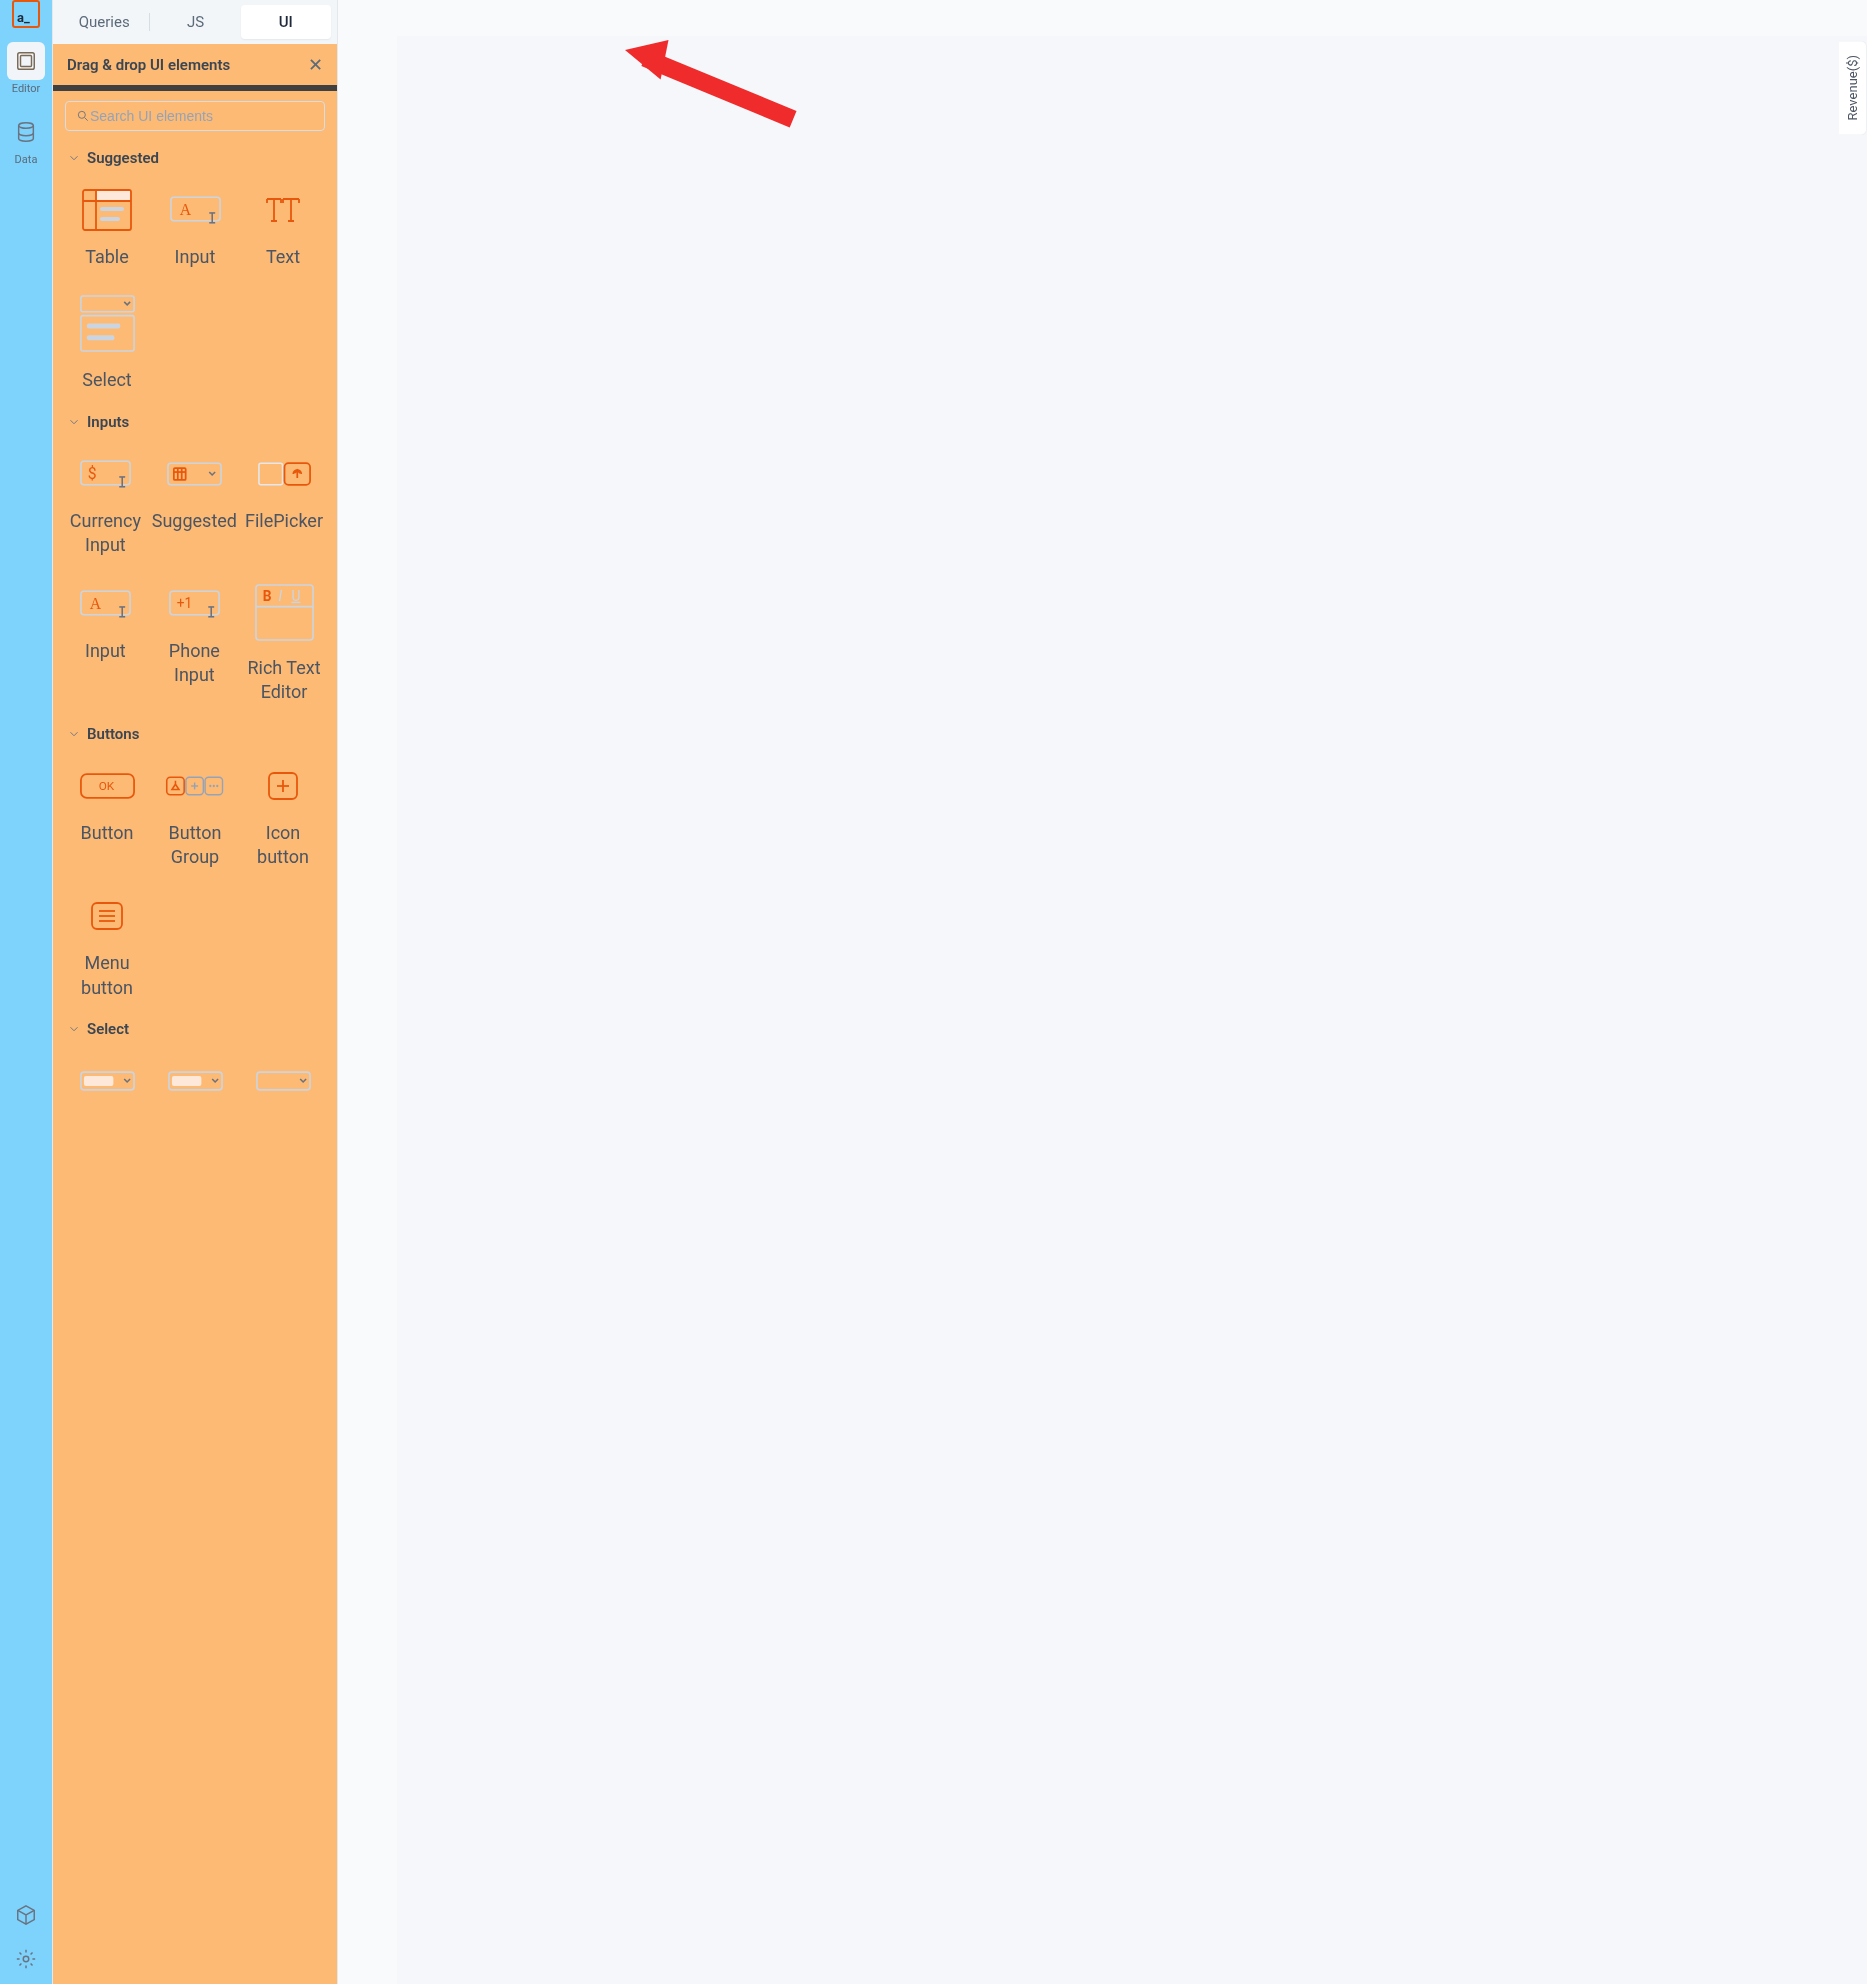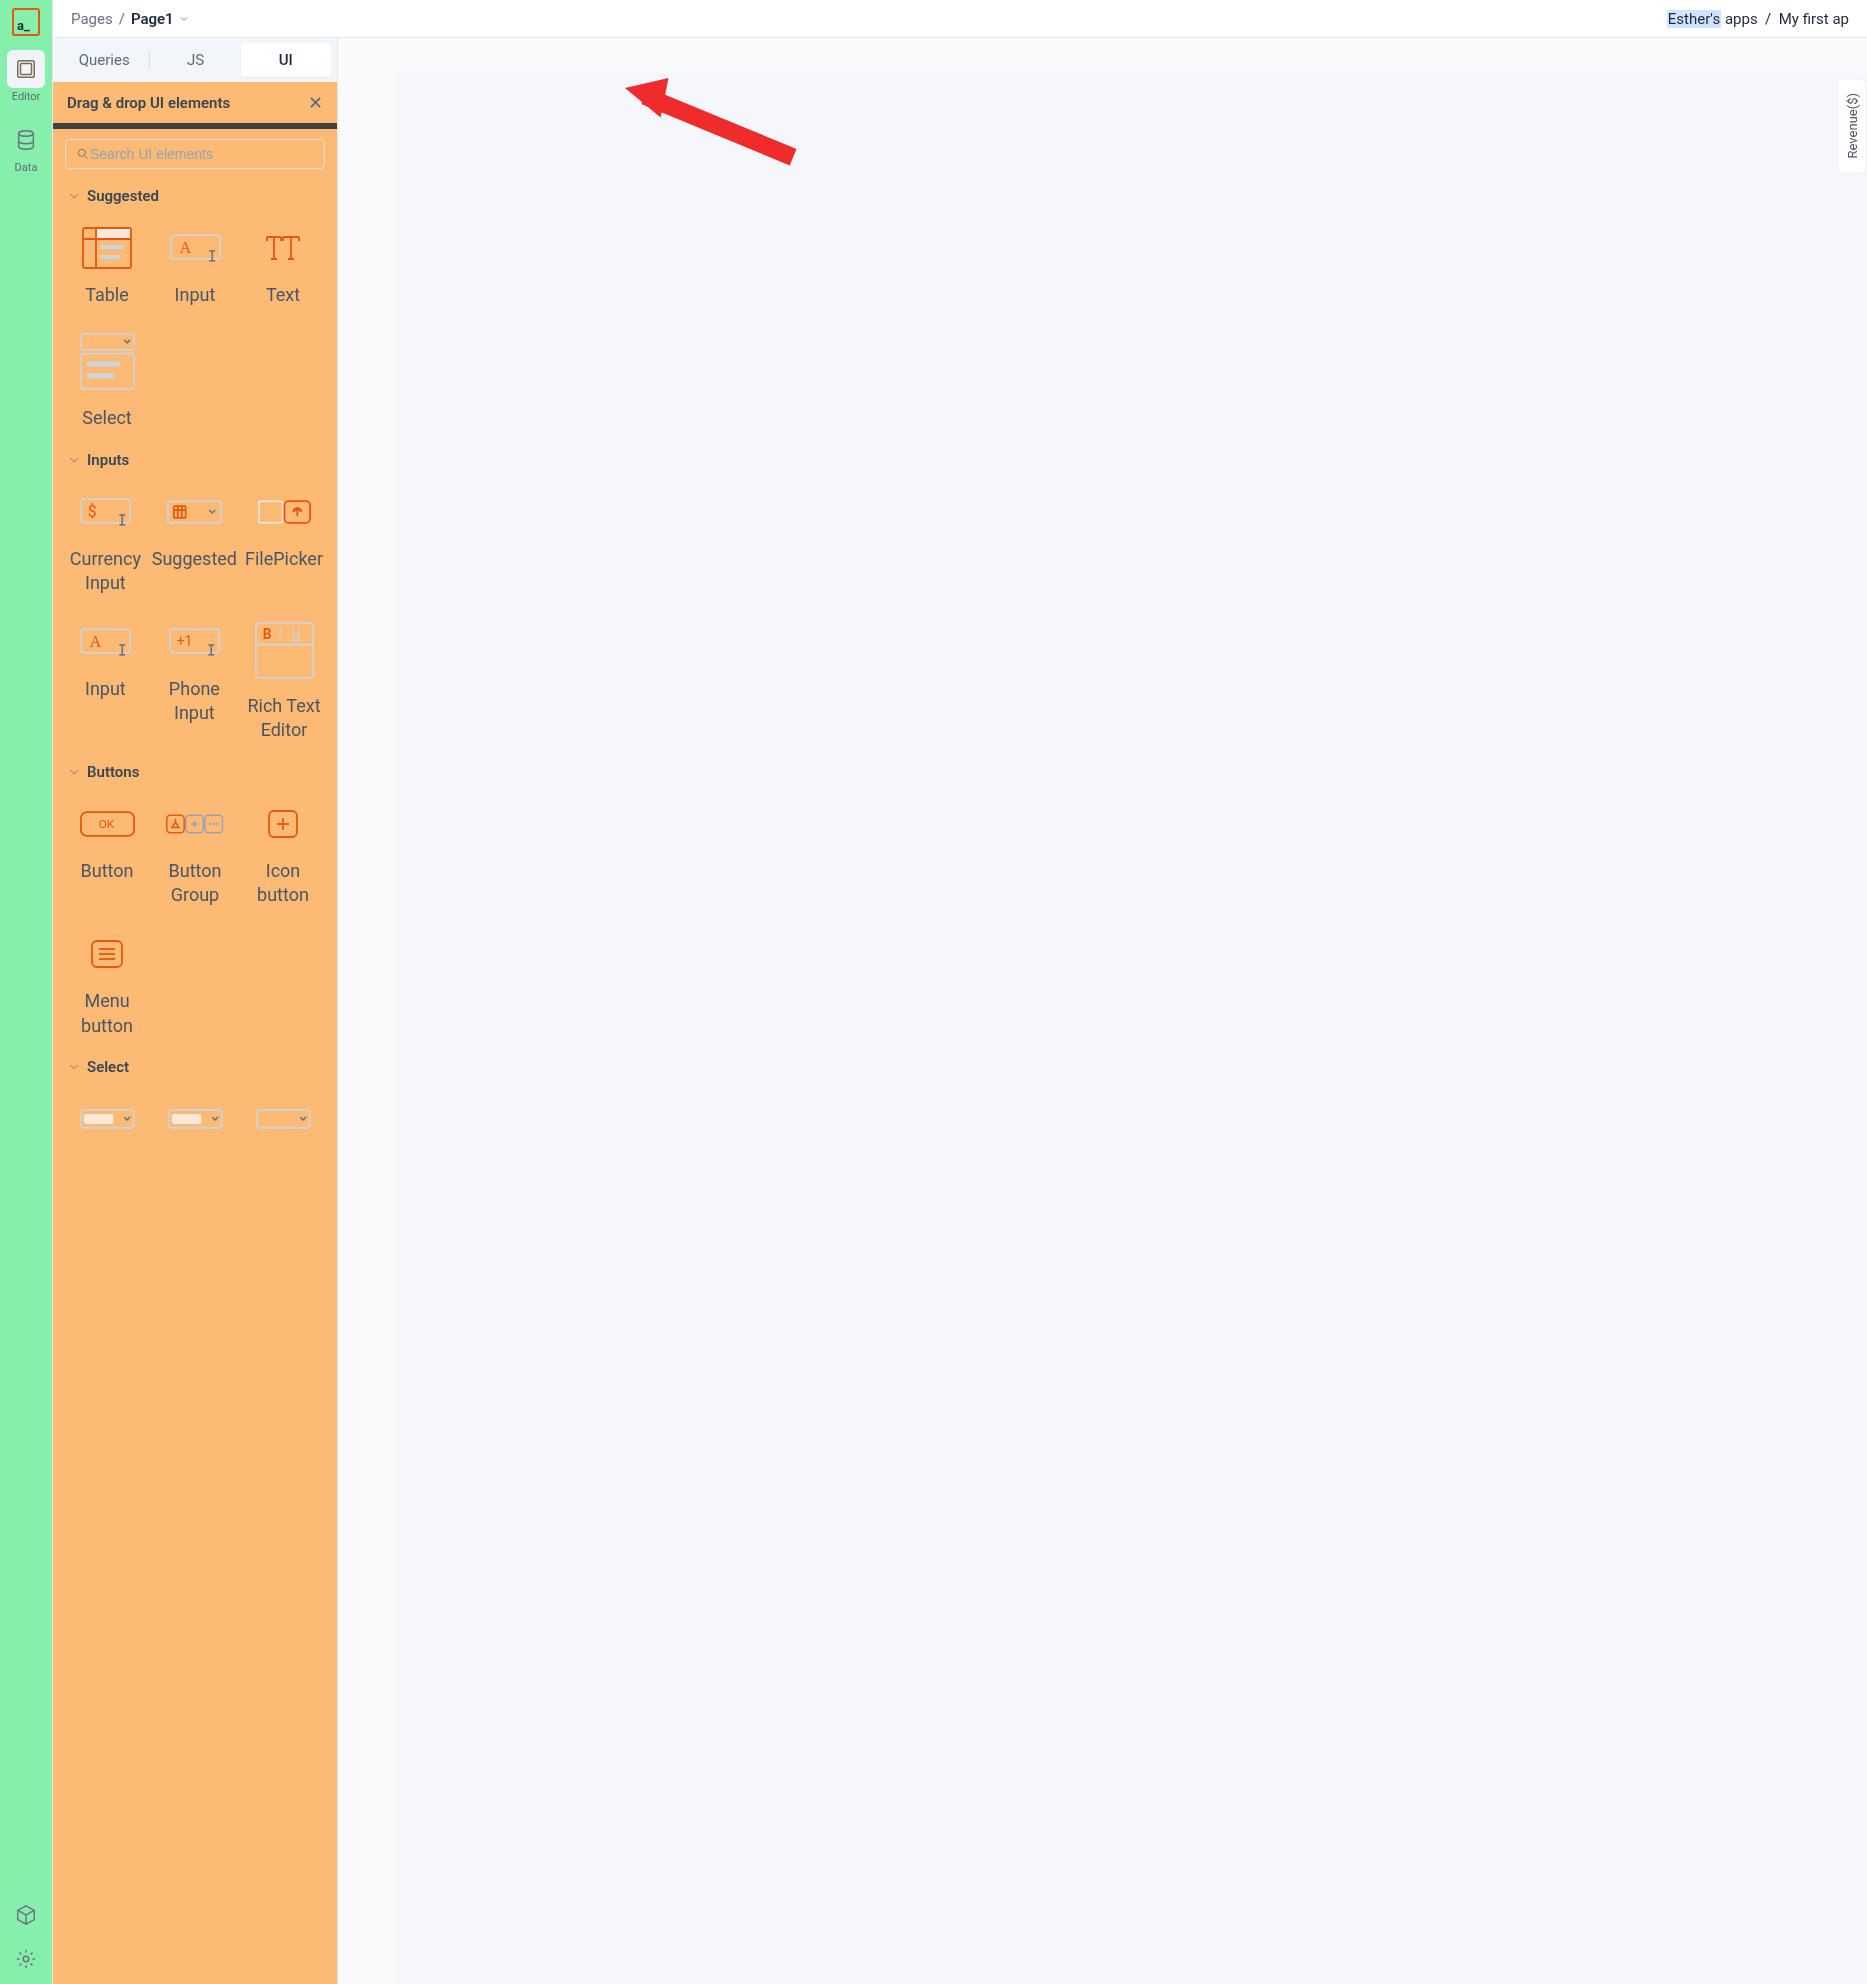--- a/index.html
+++ b/index.html
@@ -1,21 +1,21 @@
 <!DOCTYPE html>
 <html><head>
 <meta charset="utf-8">
 <style>
 * { box-sizing: border-box; margin: 0; padding: 0; }
 body { font-family: -apple-system, BlinkMacSystemFont, "Segoe UI", Roboto, sans-serif; background: #fff; color: #1e293b; overflow: hidden; }
 
 .app { display: flex; height: 100vh; }
 
 
-.rail { width: 53px; border-right: 1px solid #e4e8ed; display: flex; flex-direction: column; align-items: center; padding-top: 8px; background: #86efac; }
+.rail { width: 53px; border-right: 1px solid #e4e8ed; display: flex; flex-direction: column; align-items: center; padding-top: 0; background: #7dd3fc; }
 .rail-logo { width: 28px; height: 28px; border: 2px solid #e8580c; border-radius: 3px; display: flex; align-items: flex-end; justify-content: flex-start; padding: 2px 3px; margin-bottom: 14px; }
 .rail-logo span { font-size: 13px; font-weight: 700; color: #1e293b; line-height: 1; }
 .rail-item { display: flex; flex-direction: column; align-items: center; margin-bottom: 18px; cursor: pointer; }
 .rail-item.active .rail-icon-box { background: #f1f5f9; }
 .rail-icon-box { width: 38px; height: 38px; border-radius: 6px; display: flex; align-items: center; justify-content: center; }
 .rail-label { font-size: 11px; color: #5c6b7a; margin-top: 2px; }
 .rail-spacer { flex: 1; }
 .rail-bottom-icon { width: 38px; height: 38px; display:flex; align-items:center; justify-content:center; margin-bottom: 6px; cursor:pointer; }
 
 
@@ -108,39 +108,20 @@
     <div class="rail-bottom-icon">
       <svg width="22" height="22" viewBox="0 0 24 24">
           <circle cx="12" cy="12" r="3" class="stroke-g"></circle>
           <path d="M12 2v3 M12 19v3 M2 12h3 M19 12h3 M4.9 4.9l2.1 2.1 M17 17l2.1 2.1 M4.9 19.1l2.1-2.1 M17 7l2.1-2.1" class="stroke-g"></path>
         </svg>
     </div>
   </div>
 
   <div class="main">
 
-    <div class="topbar">
-      <div class="breadcrumb">
-        <span>Pages</span>
-        <span>/</span>
-        <span class="current">
-          <span>Page1</span>
-          <svg width="12" height="12" viewBox="0 0 24 24">
-              <path d="M6 9l6 6 6-6" class="stroke-g"></path>
-            </svg>
-        </span>
-      </div>
-      <div class="top-spacer"></div>
-      <div class="workspace-path">
-        <span class="hl">Esther's</span>
-        <span>apps</span>
-        &nbsp;<span>/</span>&nbsp;
-        <span>My first ap</span>
-      </div>
-    </div>
 
     <div class="content-row">
 
       <div class="panel">
         <div class="tabs">
           <div class="tab">Queries</div>
           <div class="tab-sep"></div>
           <div class="tab">JS</div>
           <div class="tab active">UI</div>
         </div>

